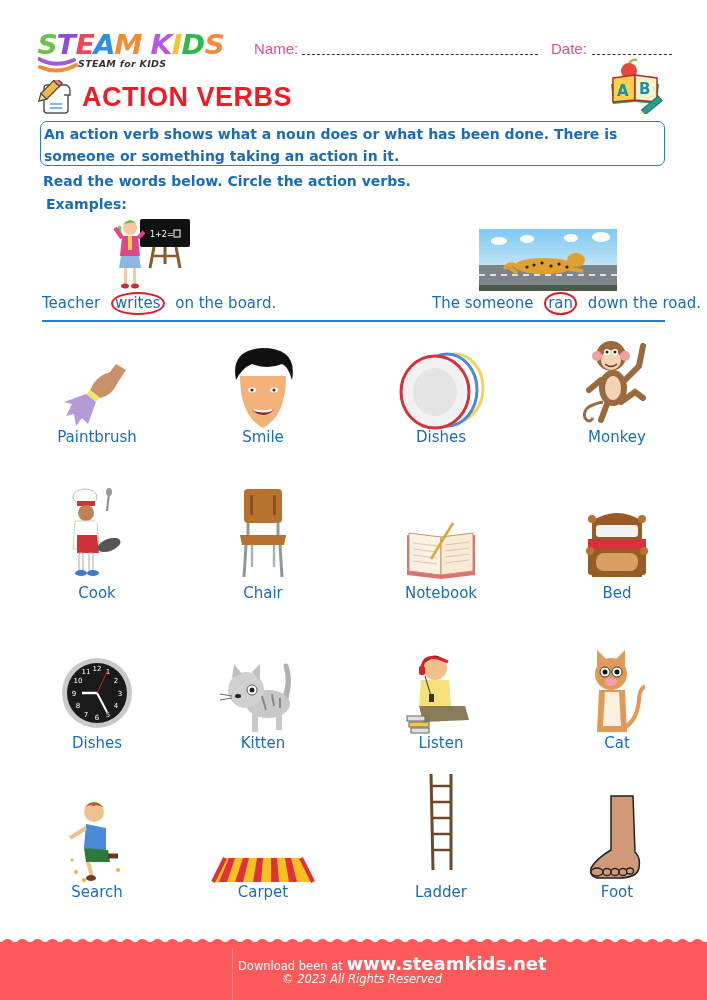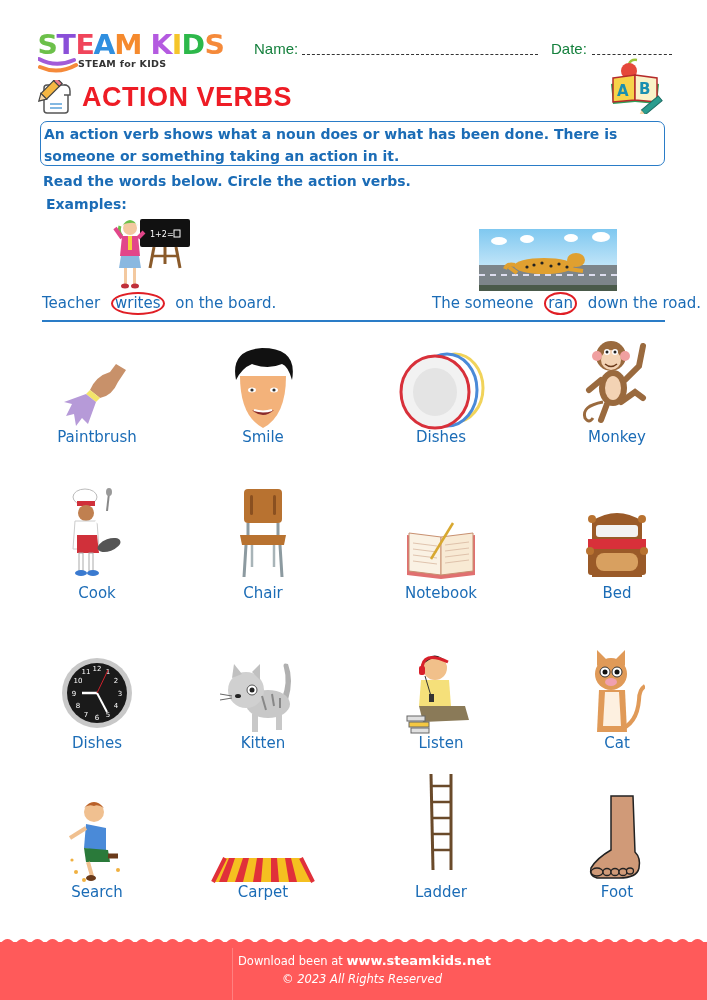--- a/index.html
+++ b/index.html
@@ -1,25 +1,25 @@
 <!DOCTYPE html>
 <html><head>
 <meta charset="utf-8">
 <style>
   * { box-sizing: border-box; margin: 0; padding: 0; }
   html, body { width: 707px; height: 1000px; background: #ffffff; overflow: hidden; }
   body { position: relative; font-family: "DejaVu Sans", sans-serif; color: #1a6fb8; }
 
-  .logo { position: absolute; left: 38px; top: 30px; width: 200px; height: 44px; }
+  .logo { position: absolute; left: 38px; top: 30px; width: 200px; height: 44px; font-style: italic; }
   .logo-letters { position: absolute; left: 0; top: 0; font-family: "DejaVu Sans", sans-serif; font-weight: bold; font-size: 27px; letter-spacing: 0px; line-height: 30px; white-space: nowrap; }
   .logo-letters span { display: inline-block; transform: scaleX(1.05); }
   .logo-sub { position: absolute; left: 40px; top: 28px; font-size: 9.5px; font-weight: bold; color: #333; letter-spacing: 0.3px; white-space: nowrap; }
   .logo-swoosh { position: absolute; left: 0; top: 26px; }
 
-  .field-label { position: absolute; top: 40px; font-family: "Liberation Sans", sans-serif; font-size: 15px; color: #15803d; }
+  .field-label { position: absolute; top: 40px; font-family: "Liberation Sans", sans-serif; font-size: 15px; color: #ec4899; }
   .field-line { position: absolute; top: 54px; border-bottom: 1px dashed #333; height: 1px; }
 
   .title-icon { position: absolute; left: 36px; top: 80px; }
   .title { position: absolute; left: 82px; top: 82px; font-family: "Liberation Sans", sans-serif; font-weight: bold; font-size: 27px; color: #ee1c25; letter-spacing: 0.5px; }
   .book-icon { position: absolute; left: 607px; top: 58px; }
 
   .def-box { position: absolute; left: 40px; top: 121px; width: 625px; height: 45px; border: 1.5px solid #2a7cc7; border-radius: 7px; padding: 1px 3px; font-family: "DejaVu Sans", sans-serif; font-weight: bold; font-size: 14px; line-height: 22px; color: #1b6cb6; }
   .instr { position: absolute; left: 43px; top: 173px; font-weight: bold; font-size: 14px; color: #1b6cb6; }
   .examples { position: absolute; left: 46px; top: 196px; font-weight: bold; font-size: 14px; color: #1b6cb6; }
 
@@ -30,21 +30,21 @@
   .divider { position: absolute; left: 42px; top: 320px; width: 623px; height: 2px; background: #2a7cc7; }
 
   .grid-item { position: absolute; width: 140px; text-align: center; }
   .grid-item .pic { position: absolute; left: 0; width: 140px; height: 90px; display: flex; align-items: flex-end; justify-content: center; }
   .grid-item .label { position: absolute; left: 0; width: 140px; font-size: 15px; color: #1b6cb6; }
 
   .footer { position: absolute; left: 0; top: 942px; width: 707px; height: 58px; background: #ff5a5a; }
   .scallops { position: absolute; left: 0; top: 934px; width: 707px; height: 10px; }
   .footer-divider { position: absolute; left: 232px; top: 948px; width: 1px; height: 52px; background: #ff8080; }
   .footer-line1 { position: absolute; left: 238px; top: 953px; font-family: "DejaVu Sans", sans-serif; font-size: 11.5px; color: #fff; white-space: nowrap; }
-  .footer-line1 b { font-size: 13px; }
+  .footer-line1 b { font-size: 18px; }
   .footer-line2 { position: absolute; left: 282px; top: 972px; font-family: "DejaVu Sans", sans-serif; font-style: italic; font-size: 11.5px; color: #fff; white-space: nowrap; }
 </style>
 </head>
 <body>
 
 <div class="logo">
   <div class="logo-letters">
     <span style="color:#6cc04a">S</span><span style="color:#8a4fd8">T</span><span style="color:#f0455b">E</span><span style="color:#2f8fe0">A</span><span style="color:#f58a2e">M</span><span style="width:9px"></span><span style="color:#b45ae0">K</span><span style="color:#f5c52a">I</span><span style="color:#2db84a">D</span><span style="color:#f58a3a">S</span>
   </div>
   <svg class="logo-swoosh" width="40" height="20" viewBox="0 0 40 20">

